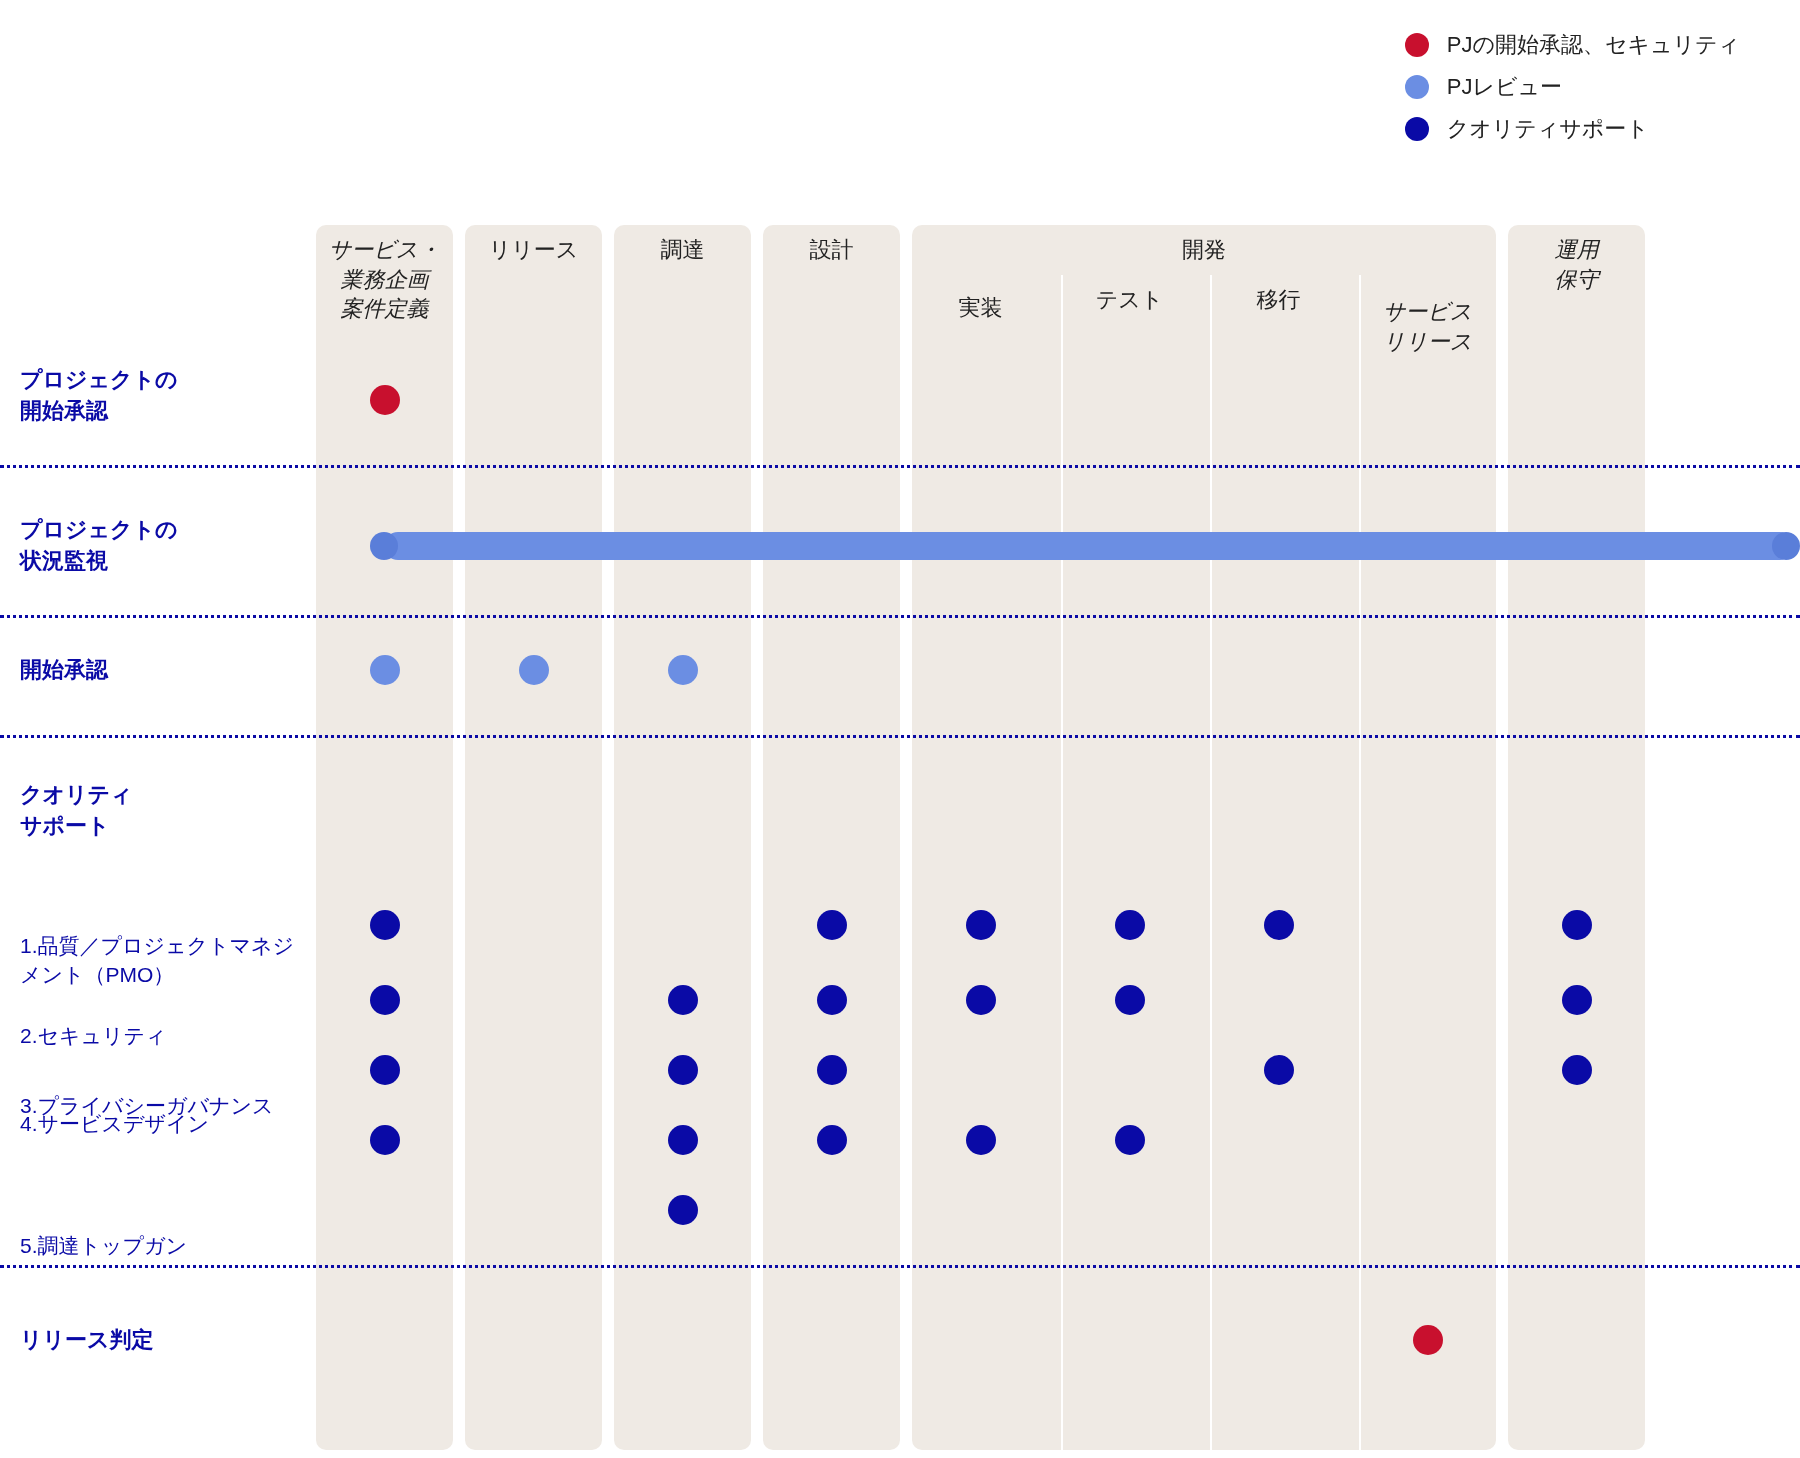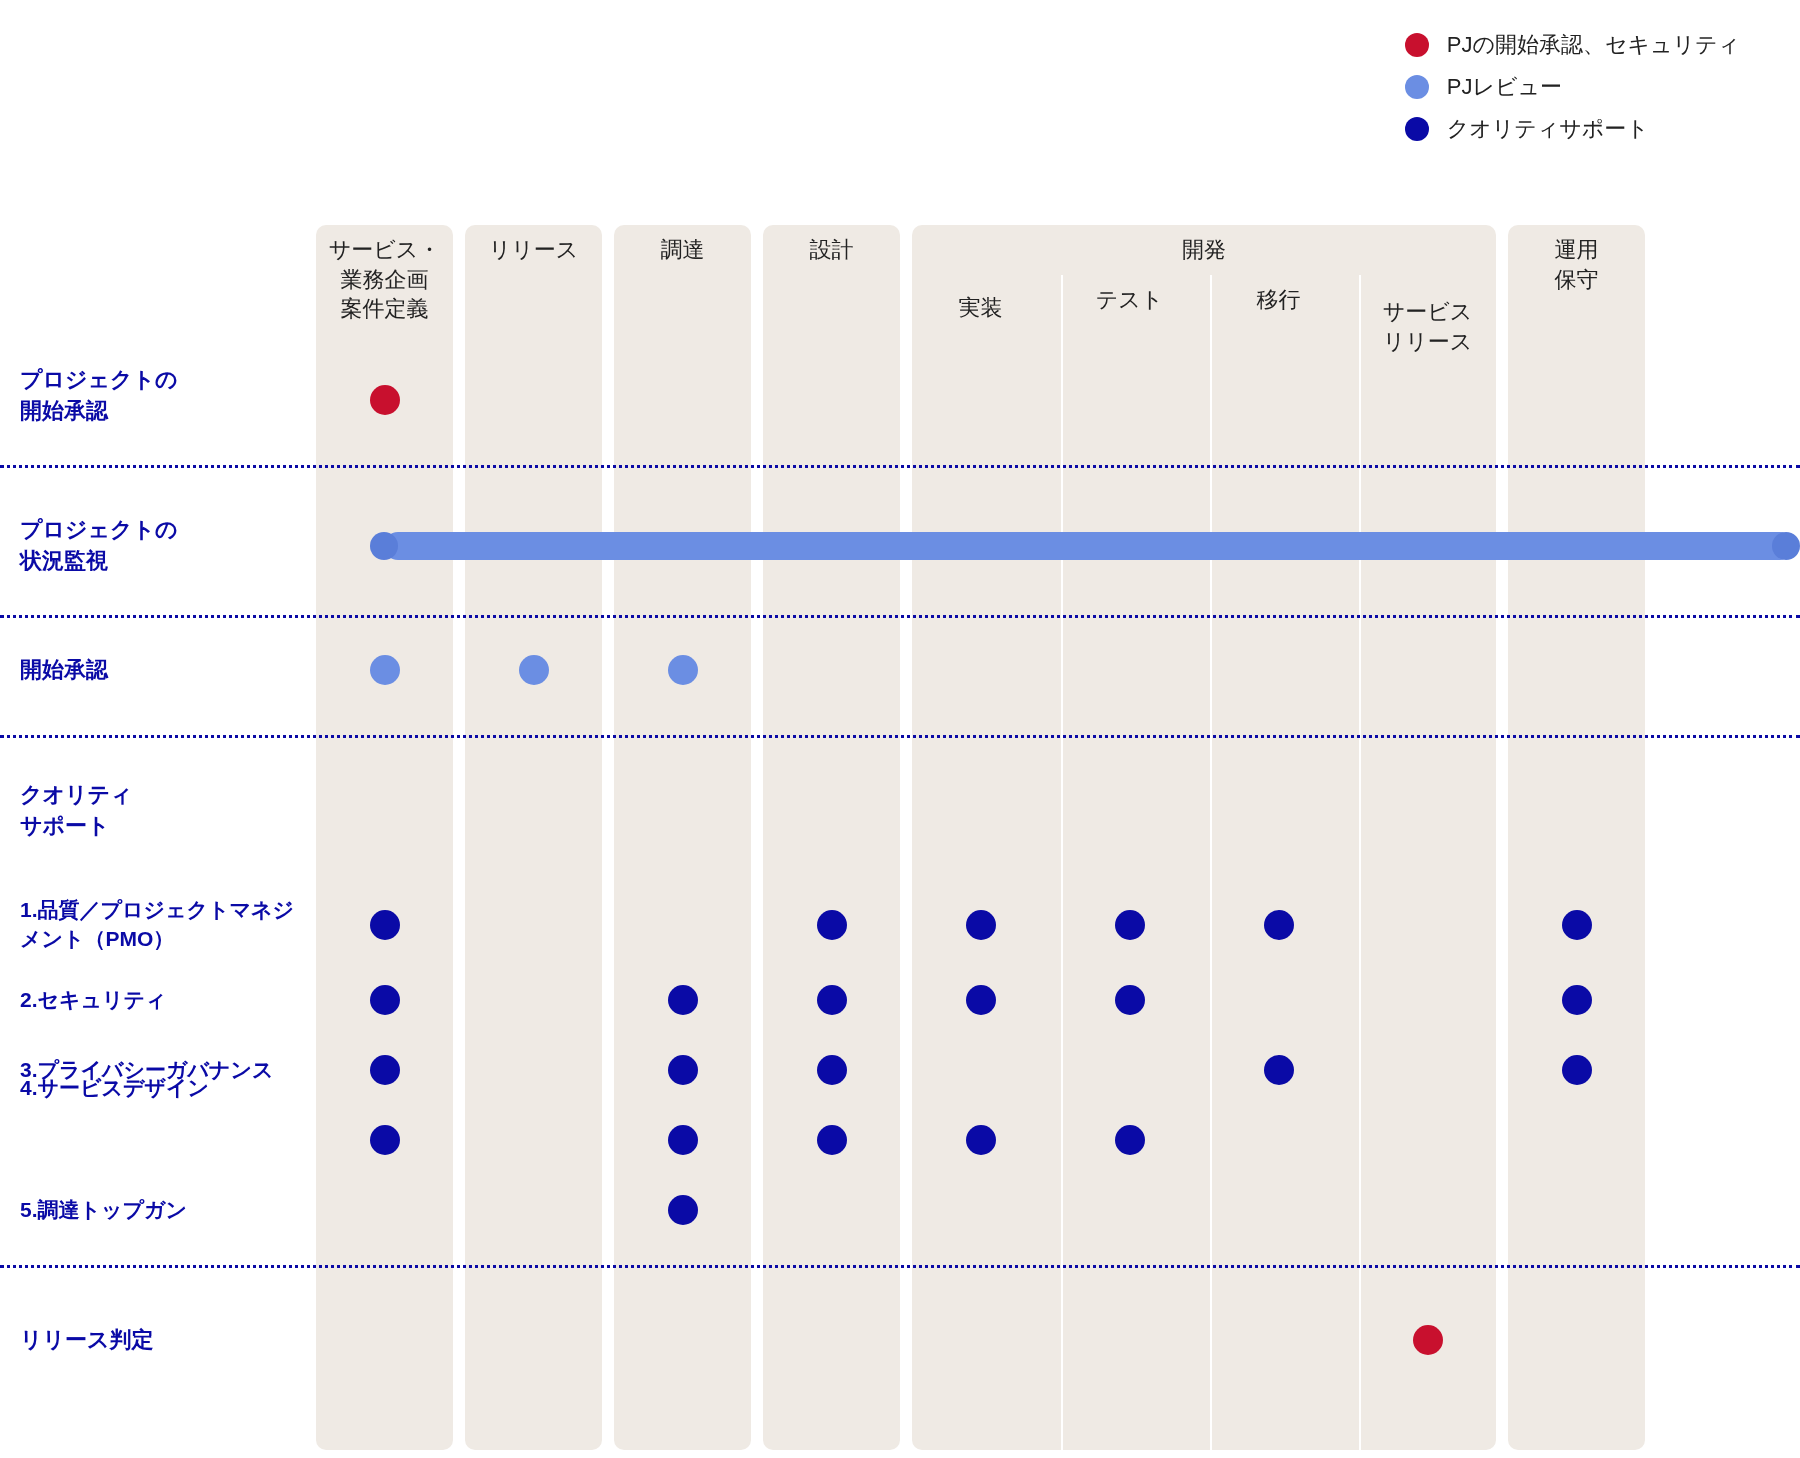--- a/index.html
+++ b/index.html
@@ -55,21 +55,21 @@
     border-radius: 10px;
   }
 
   .col-header {
     position: absolute;
     top: 10px;
     width: 149px;
     text-align: center;
     font-size: 22px;
   }
-  .col-header.two-line { line-height: 1.35; }
+  .col-header.two-line { line-height: 1.35; font-style: italic; }
 
   .dev-span-label {
     position: absolute;
     top: 10px;
     text-align: center;
     font-size: 22px;
   }
   .dev-sep {
     position: absolute;
     top: 50px;
@@ -80,22 +80,23 @@
   .row-label {
     position: absolute;
     left: 20px;
     width: 280px;
     color: #0a0aa6;
     font-size: 22px;
     font-weight: 600;
     line-height: 1.4;
   }
   .row-label.sub {
-    font-weight: 700;
+    font-weight: 400;
     font-size: 21px;
+    margin-top: 36px;
   }
 
   .dotted-rule {
     position: absolute;
     left: 0;
     width: 1800px;
     height: 0;
     border-top: 3px dotted #0a0aa6;
   }
 

